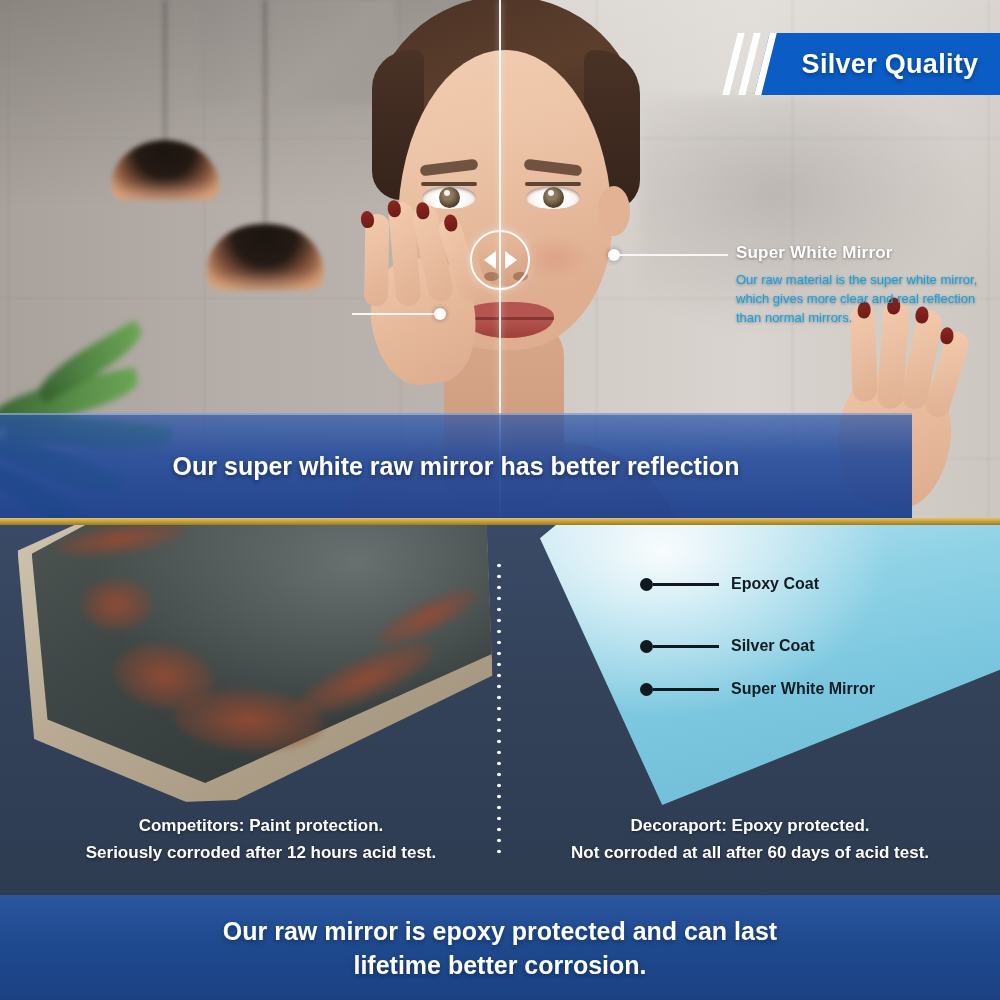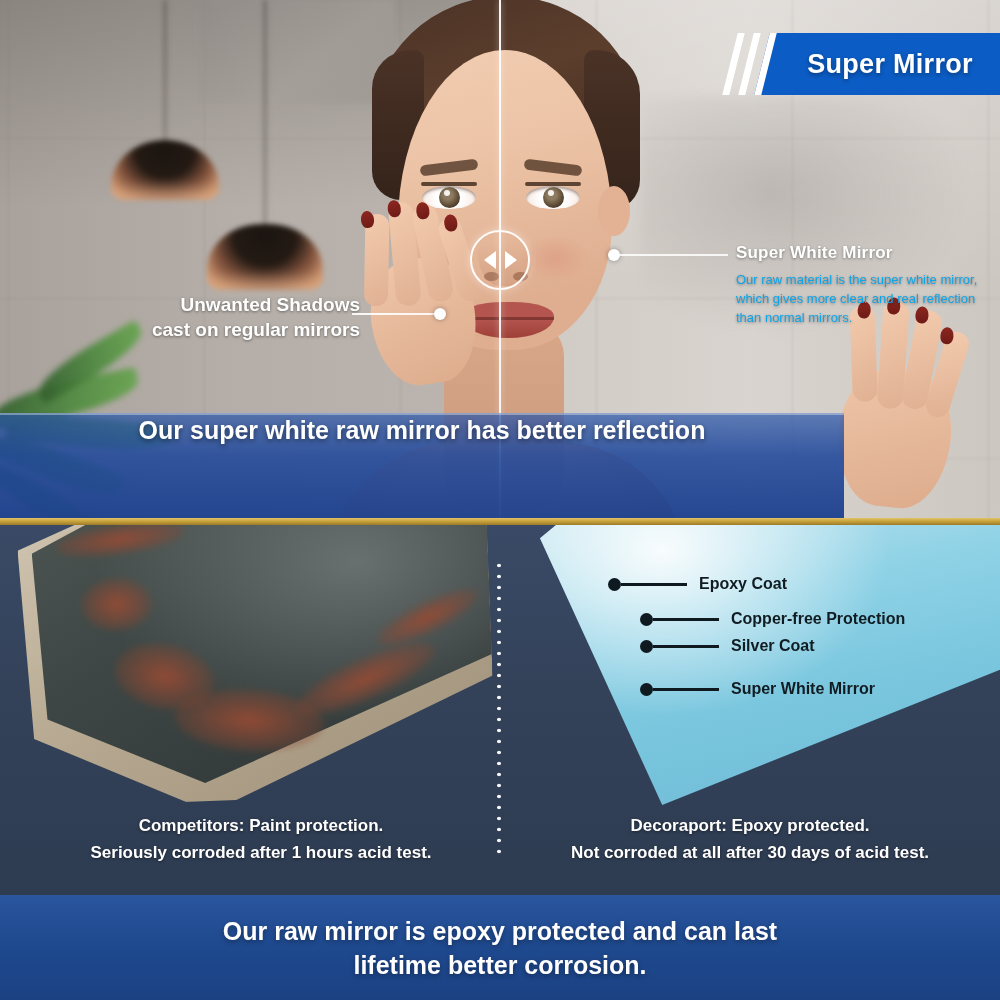--- a/index.html
+++ b/index.html
@@ -152,23 +152,23 @@
     transform:skewX(-14deg);overflow:hidden;}
   .badge-fill{position:absolute;left:40px;top:0;right:-40px;bottom:0;background:#0b5cc4;}
   .stripe{position:absolute;top:0;bottom:0;width:7px;background:#fff;}
   #st1{left:8px;} #st2{left:24px;} #st3{left:40px;}
   .badge-label{position:absolute;left:722px;top:33px;width:278px;height:62px;
     display:flex;align-items:center;justify-content:center;
     color:#fff;font-size:27px;font-weight:700;letter-spacing:.3px;
     text-shadow:0 2px 4px rgba(0,0,0,.35);padding-left:58px;}
 
   
-  .banner-mid{position:absolute;left:0;top:413px;width:844px;height:105px;
+  .banner-mid{position:absolute;left:0;top:413px;width:912px;height:105px;
     background:linear-gradient(180deg,rgba(42,86,170,.70) 0%,rgba(32,72,155,.88) 40%,rgba(28,64,142,.95) 100%);
-    display:flex;flex-direction:column;align-items:center;}
+    display:flex;flex-direction:column;align-items:center;justify-content:center;}
   .banner-mid::before{content:"";position:absolute;left:0;top:0;width:100%;height:2px;
     background:rgba(255,255,255,.35);}
   .banner-mid .bline{color:#fff;font-size:25px;font-weight:700;line-height:34px;
     text-shadow:0 2px 5px rgba(0,0,0,.45);}
 
   
   .gold-rule{position:absolute;left:0;top:518px;width:1000px;height:7px;
     background:linear-gradient(180deg,#e3c268 0%,#c9a43c 45%,#9c7a28 100%);}
 
   
@@ -307,24 +307,20 @@
       <div class="nail" style="left:78px;top:5px;"></div>
       <div class="nail" style="left:105px;top:23px;"></div>
     </div>
 
     <div class="split-line"></div>
     <div class="slider-handle">
       <span class="tri l"></span>
       <span class="tri r"></span>
     </div>
 
-    <div class="callout-left">
-      <div class="c-title">Unwanted Shadows</div>
-      <div class="c-title">cast on regular mirrors</div>
-    </div>
     <div class="lead-l"></div>
     <div class="dot" id="dot-l"></div>
 
     <div class="dot" id="dot-r"></div>
     <div class="lead-r"></div>
     <div class="callout-right">
       <div class="c-title">Super White Mirror</div>
       <div class="c-body">Our raw material is the super white mirror, which gives more clear and real reflection than normal mirrors.</div>
     </div>
 
@@ -332,21 +328,21 @@
       <div class="bline">Our super white raw mirror has better reflection</div>
     </div>
   </div>
 
   <div class="badge">
     <div class="badge-fill"></div>
     <div class="stripe" id="st1"></div>
     <div class="stripe" id="st2"></div>
     <div class="stripe" id="st3"></div>
   </div>
-  <div class="badge-label">Super Mirror</div>
+  <div class="badge-label">Silver Quality</div>
 
   <div class="gold-rule"></div>
 
   <div class="compare">
 
     <div class="plate-bad">
       <div class="edge-bad"></div>
       <div class="face-bad"></div>
       <div class="rust" id="r1"></div>
       <div class="rust" id="r2"></div>
@@ -354,51 +350,46 @@
       <div class="rust" id="r4"></div>
       <div class="rust" id="r5"></div>
       <div class="rust" id="r6"></div>
     </div>
 
     <div class="plate-good">
       <div class="edge-good"></div>
       <div class="face-good"></div>
     </div>
 
-    <div class="layer-row" style="left:608px;top:50px;text-align:right;">
+    <div class="layer-row" style="left:640px;top:50px;text-align:right;">
       <span class="layer-dot"></span>
       <span class="layer-line"></span>
       <span class="layer-text">Epoxy Coat</span>
-    </div>
-    <div class="layer-row" style="left:640px;top:85px;">
-      <span class="layer-dot"></span>
-      <span class="layer-line"></span>
-      <span class="layer-text">Copper-free Protection</span>
     </div>
     <div class="layer-row" style="left:640px;top:112px;">
       <span class="layer-dot"></span>
       <span class="layer-line"></span>
       <span class="layer-text">Silver Coat</span>
     </div>
     <div class="layer-row" style="left:640px;top:155px;">
       <span class="layer-dot"></span>
       <span class="layer-line"></span>
       <span class="layer-text">Super White Mirror</span>
     </div>
   </div>
 
   <div class="dotted-div"></div>
 
   <div class="cap" id="cap-left">
     <div>Competitors: Paint protection.</div>
-    <div>Seriously corroded after 1 hours acid test.</div>
+    <div>Seriously corroded after 12 hours acid test.</div>
   </div>
   <div class="cap" id="cap-right">
     <div>Decoraport: Epoxy protected.</div>
-    <div>Not corroded at all after 30 days of acid test.</div>
+    <div>Not corroded at all after 60 days of acid test.</div>
   </div>
 
   <div class="banner-bot">
     <div class="bline">Our raw mirror is epoxy protected and can last</div>
     <div class="bline">lifetime better corrosion.</div>
   </div>
 
 </div>
 
 </body></html>

